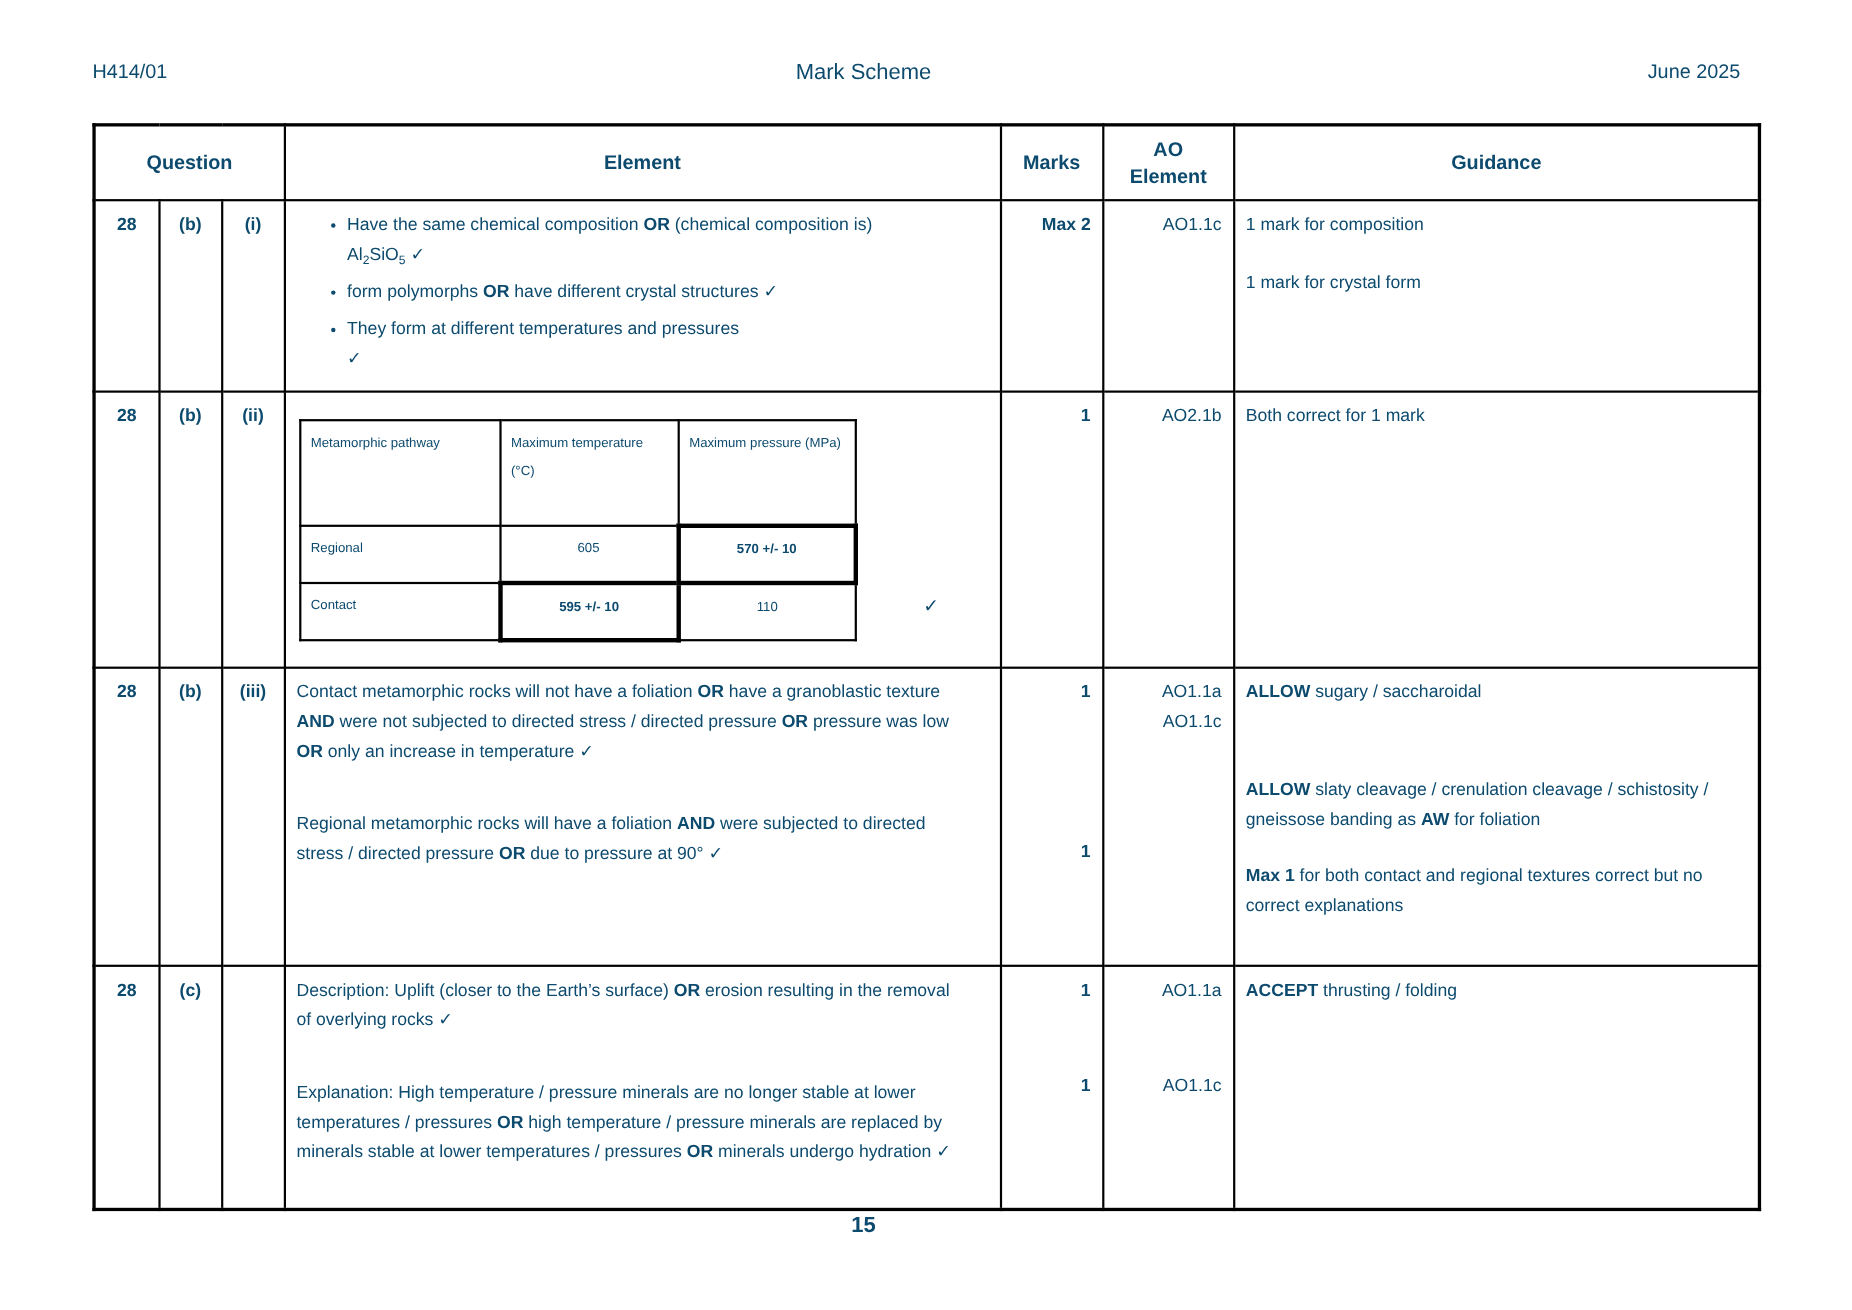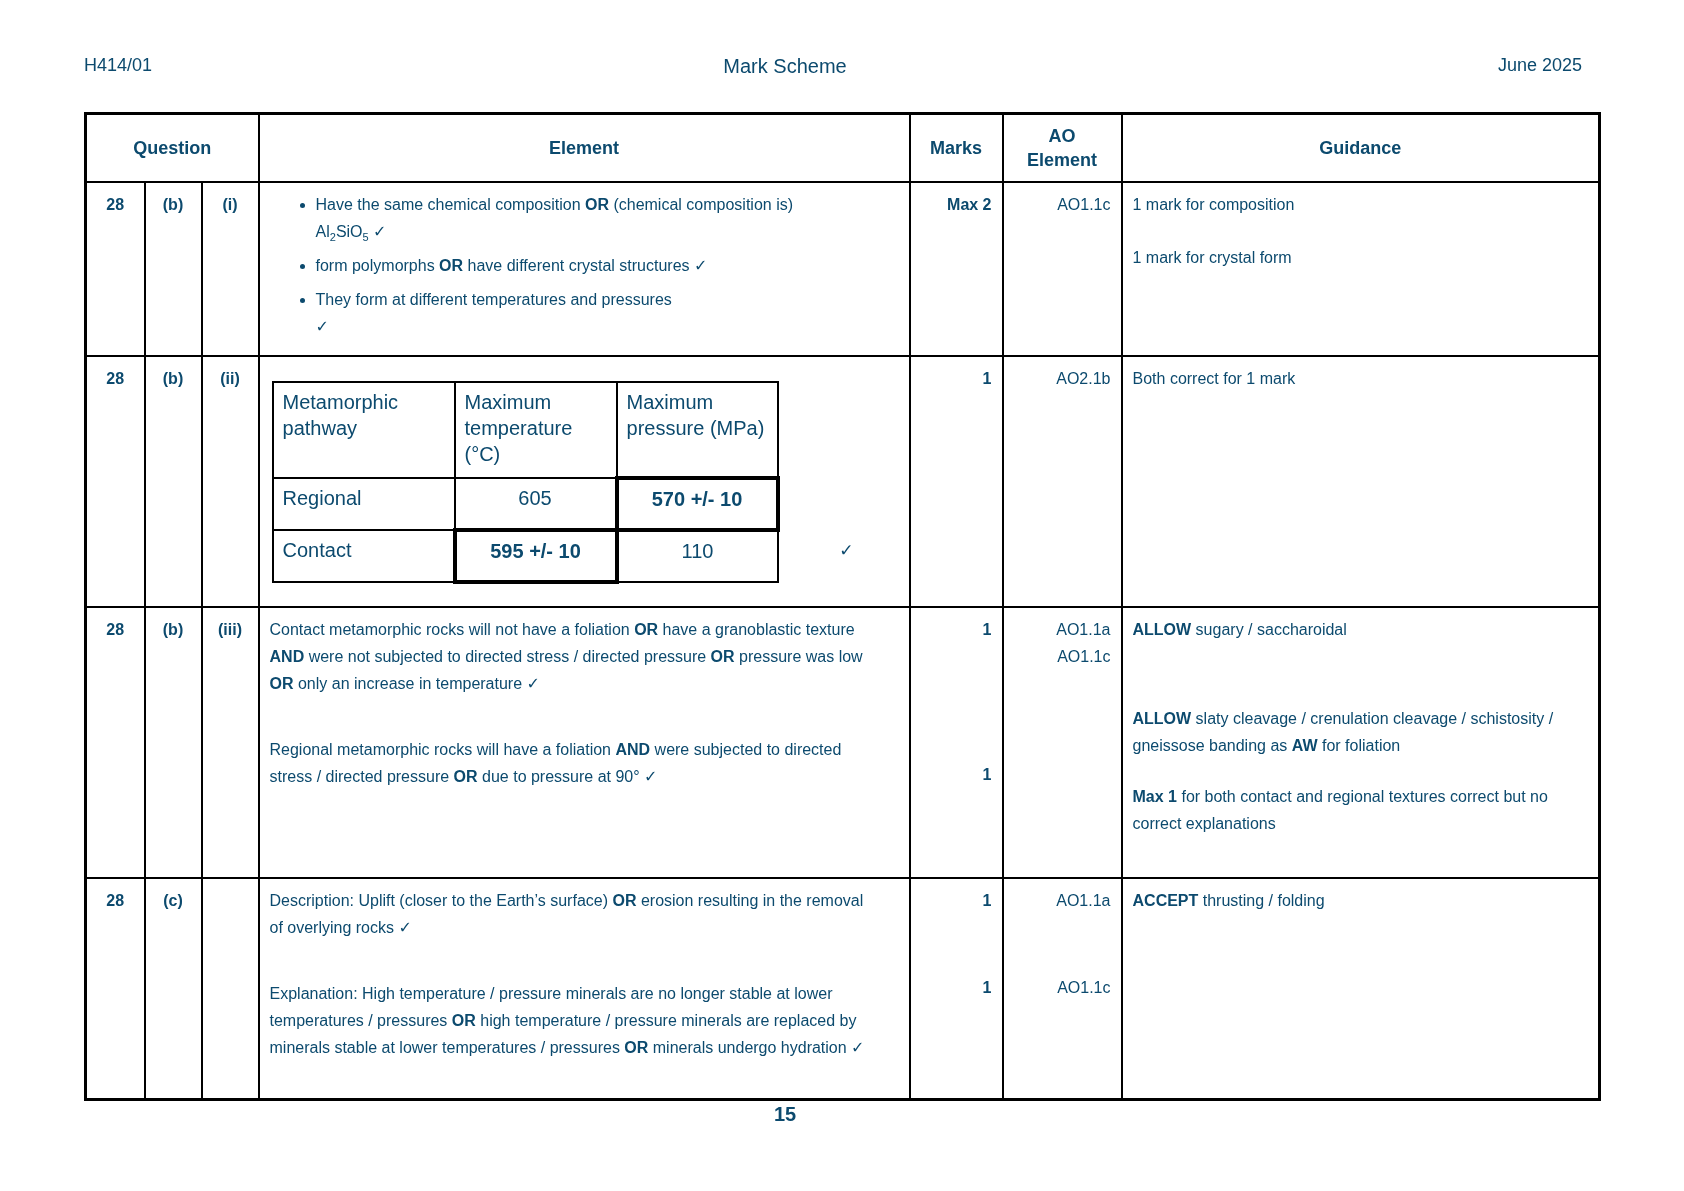--- a/index.html
+++ b/index.html
@@ -39,21 +39,21 @@
   td.acell { position:relative; }
   ul.ans-bullets { margin:0; padding:0 0 0 46px; max-width:490px; list-style:disc outside; }
   ul.ans-bullets li { margin:0 0 7px 0; }
   p.ans-par { margin:0; max-width:595px; }
   p.ans-par + p.ans-par { margin-top:39px; }
   sub { font-size:11px; line-height:0; }
 
   
   table.inner { border-collapse:collapse; width:505px; margin:16px 0 0 2px;
                 table-layout:fixed; }
-  table.inner td { border:2px solid #000; font-size:20px; line-height:26px;
+  table.inner td { border:2px solid #000; font-size:12px; line-height:26px;
                    vertical-align:top; padding:6px 9px; }
   table.inner tr.it-hdr  { height:96px; }
   table.inner tr.it-data { height:52px; }
   table.inner td.num  { text-align:center;margin-left:28px; }
   table.inner td.thick { border:4px solid #000; font-weight:bold; }
 
   .tick-right { position:absolute; right:55px; top:180px; font-size:17px; }
 
   
   .stack-item { display:block; }

